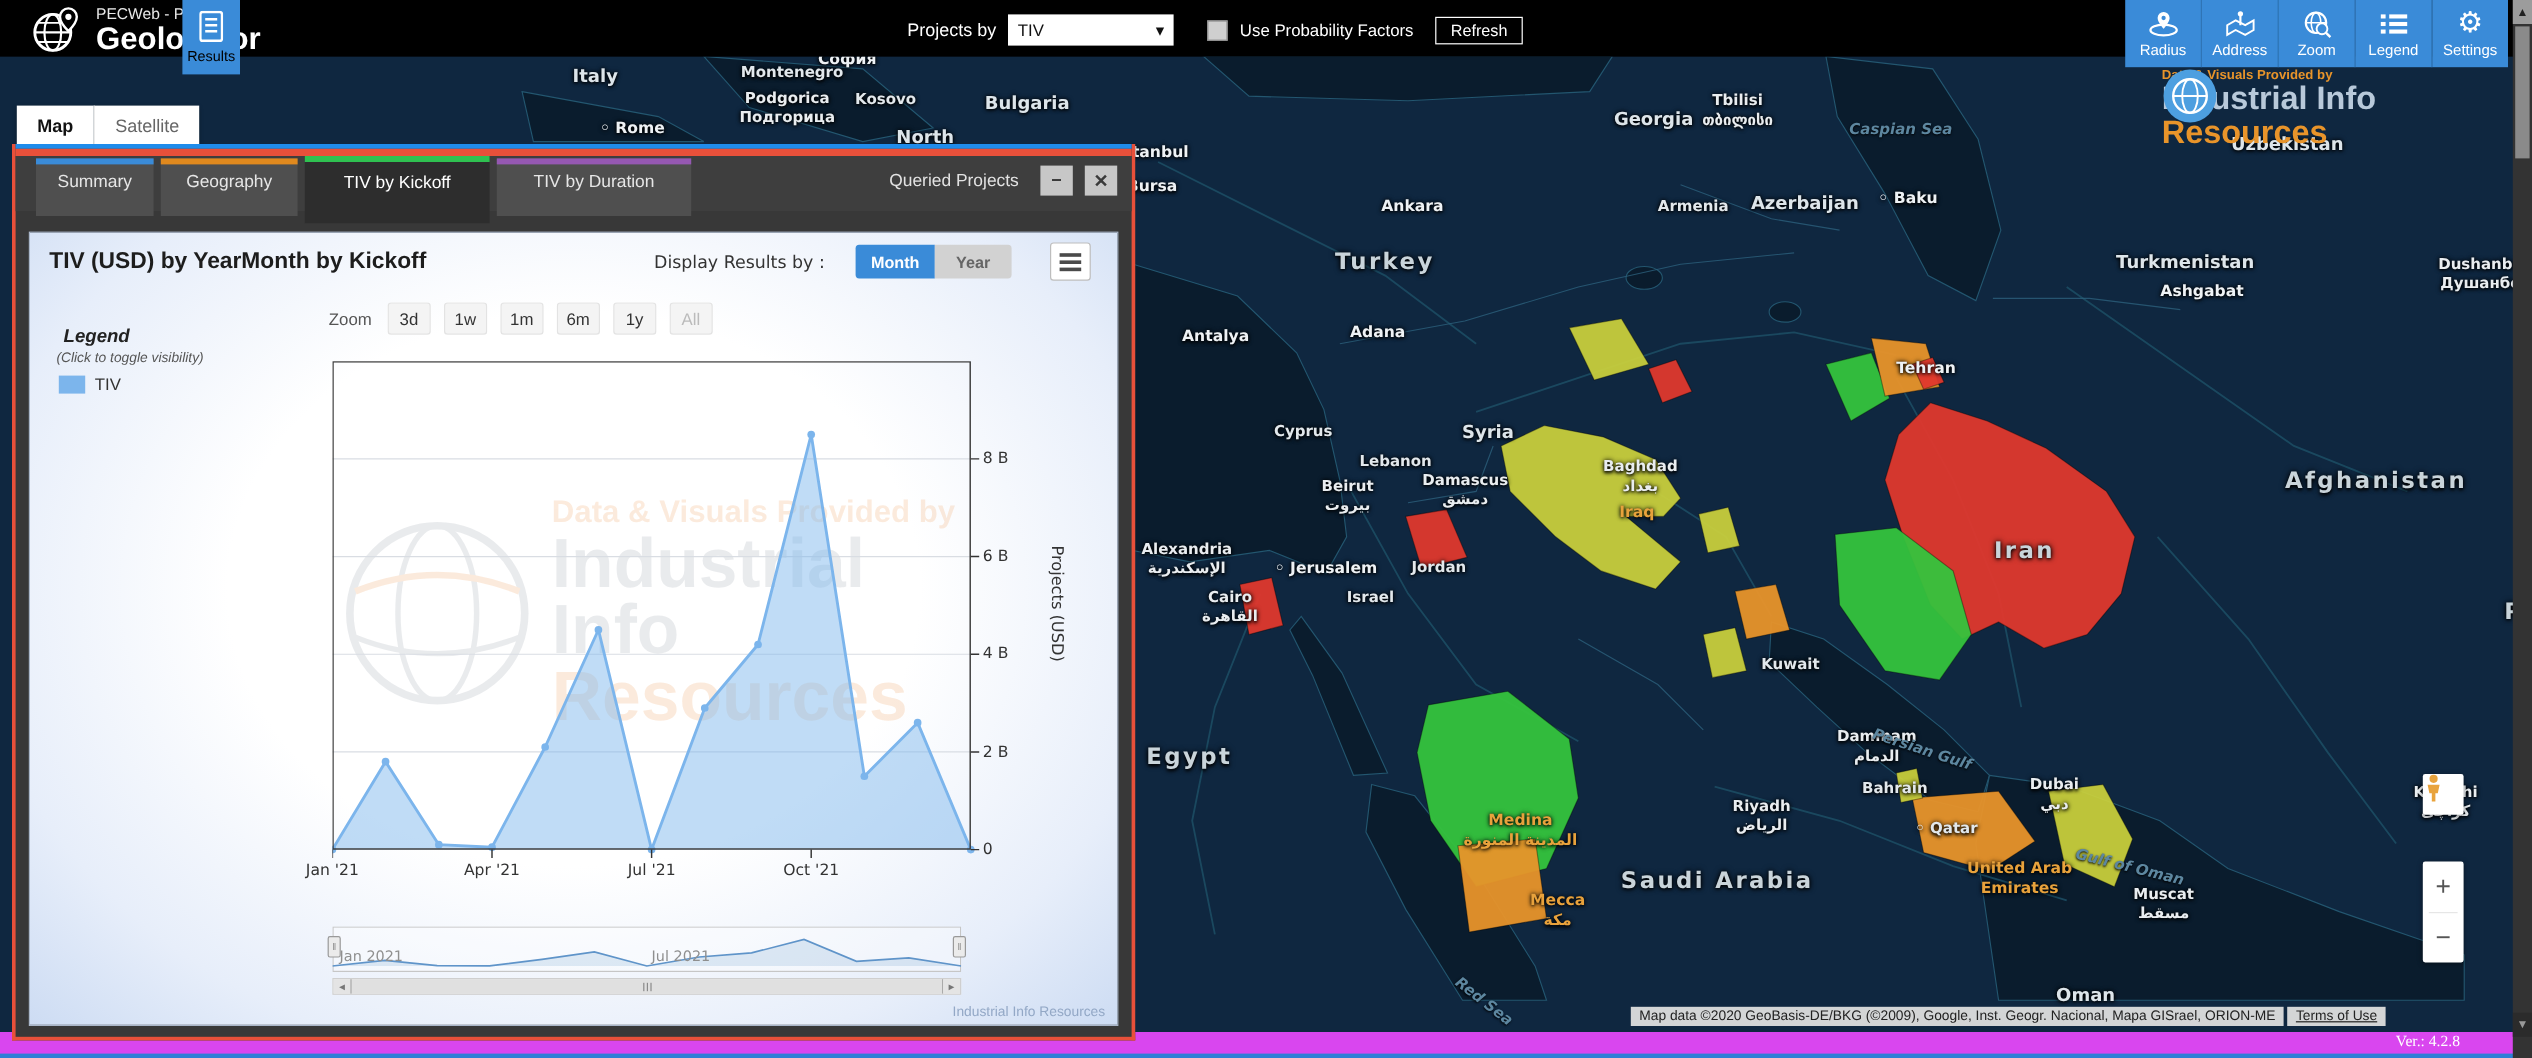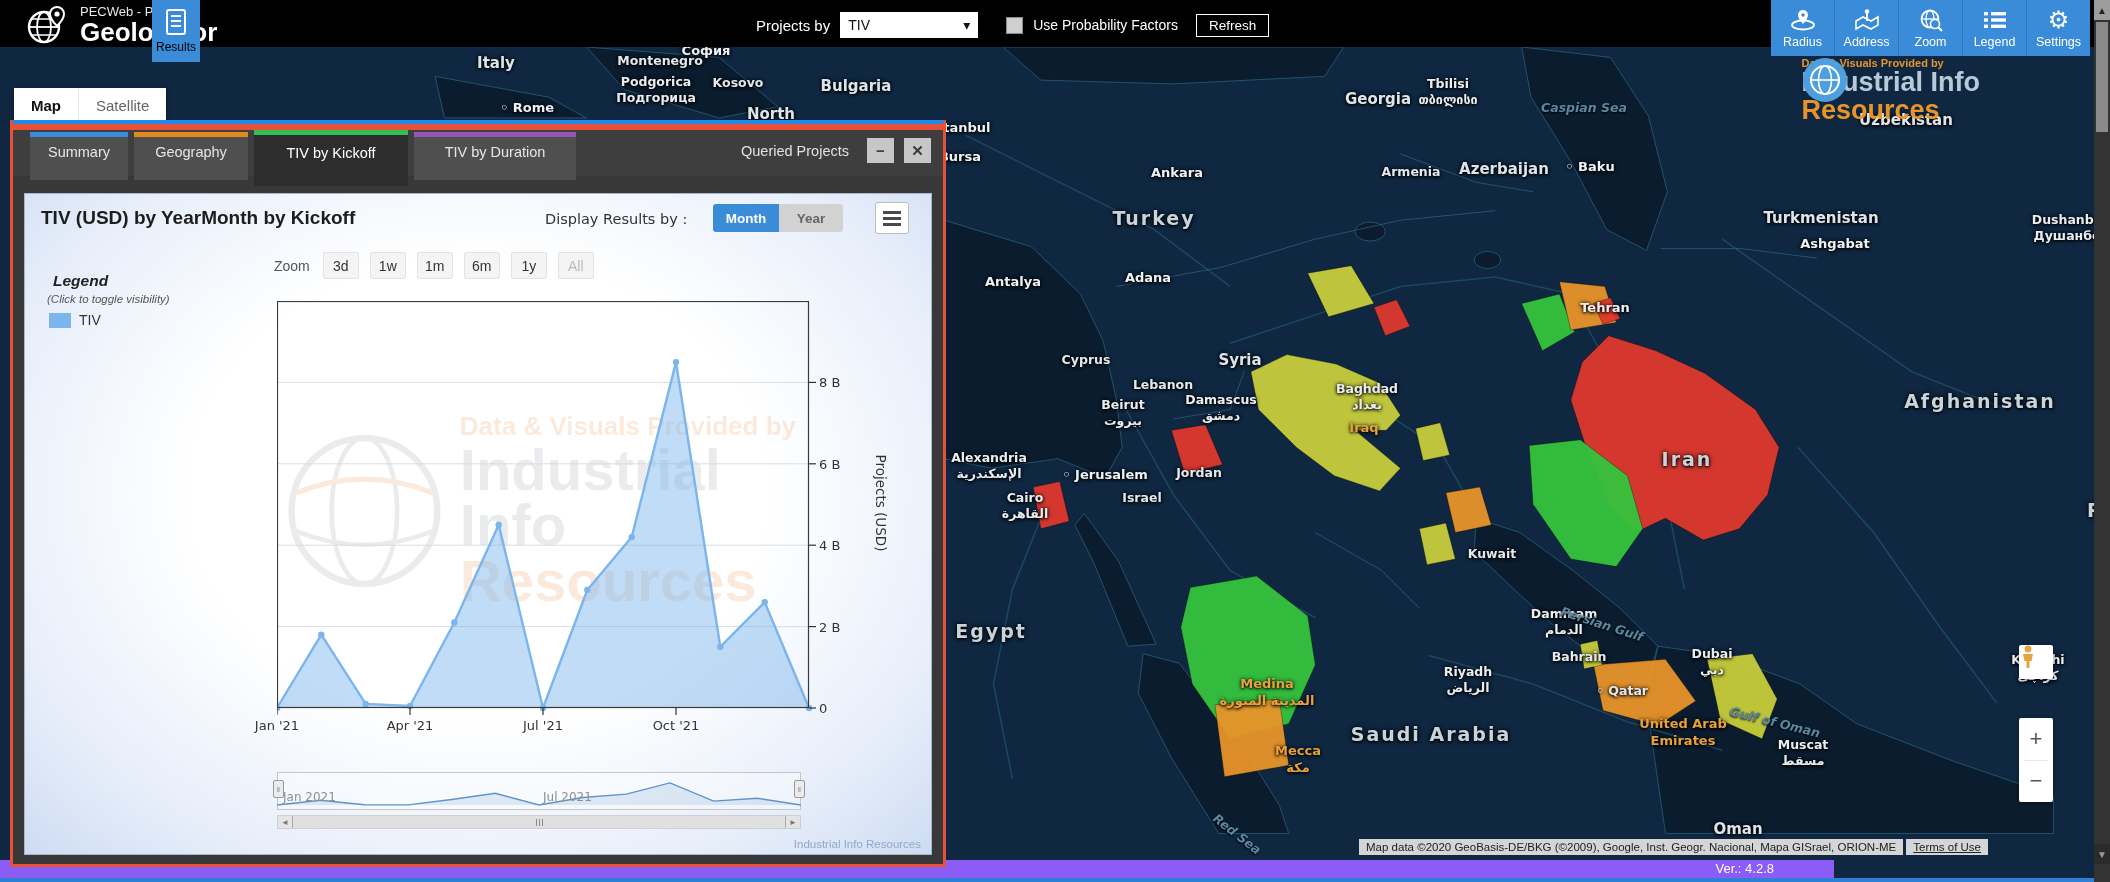--- a/index.html
+++ b/index.html
@@ -21,21 +21,21 @@
   #hdr-right{position:absolute;right:20px;top:0;display:flex;z-index:45;}
   .nav-btn{width:63px;height:56px;background:var(--blue);border-right:1px solid #2f74b5;color:#fff;display:flex;
     flex-direction:column;align-items:center;justify-content:center;gap:3px;font-size:12.5px;cursor:pointer;}
   .nav-btn:last-child{border-right:none;}
   .nav-ic{height:24px;display:flex;align-items:center;justify-content:center;font-size:20px;line-height:1;}
   
   #vscroll{position:absolute;right:0;top:0;width:16px;height:882px;background:#333;z-index:60;}
   #vscroll .arr{width:16px;height:20px;background:#9c9c9c;color:#222;font-size:10px;display:flex;align-items:center;justify-content:center;}
   #vscroll .thumb{width:12px;margin:2px;height:110px;background:#8a8a8a;}
   #vscroll .arr.down{position:absolute;bottom:18px;background:#2b2b2b;color:#999;}
-  #footer{position:absolute;left:0;bottom:0;width:1834px;height:22px;background:#8b5cf6;z-index:30;}
+  #footer{position:absolute;left:0;bottom:0;width:2110px;height:22px;background:#d946ef;z-index:30;font-family:Liberation Serif, serif;}
   #footer .blue-line{position:absolute;left:0;bottom:0;width:2110px;height:4px;background:#2e7fd6;}
   #version{position:absolute;right:60px;bottom:6px;color:#fff;font-size:13px;}
   
   #map{position:absolute;left:0;top:47px;width:2110px;height:831px;background:var(--land);overflow:hidden;z-index:1;}
   #map svg{position:absolute;left:0;top:0;}
   .ml{position:absolute;transform:translate(-50%,-50%);white-space:pre;text-align:center;font-family:"DejaVu Sans",sans-serif;z-index:5;}
   .ml.lg{font-size:19px;font-weight:bold;color:#c9d4da;letter-spacing:2px;text-shadow:0 1px 3px #000,0 0 5px #000;}
   .ml.md{font-size:15px;font-weight:bold;color:#dde5ea;text-shadow:0 1px 3px #000,0 0 4px #000;}
   .ml.sm{font-size:12.5px;font-weight:bold;color:#e2e8ec;text-shadow:0 1px 3px #000,0 0 4px #000;}
   .ml.city{font-size:13px;font-weight:600;color:#eef2f5;text-shadow:0 1px 3px #000,0 0 4px #000;}

